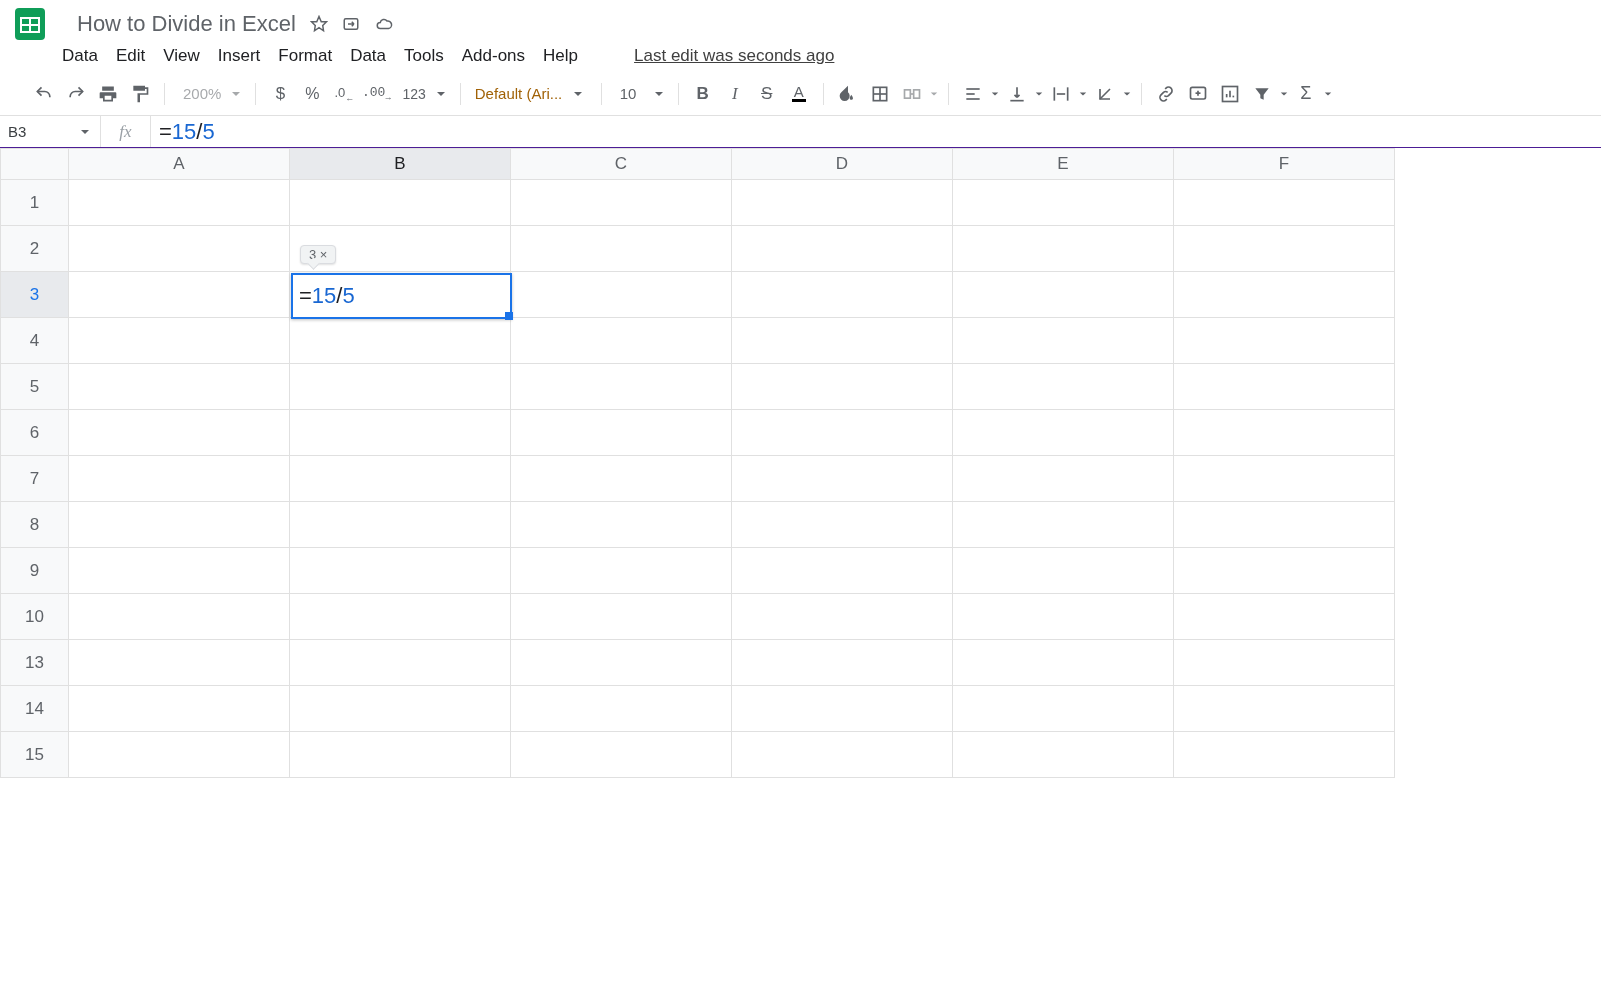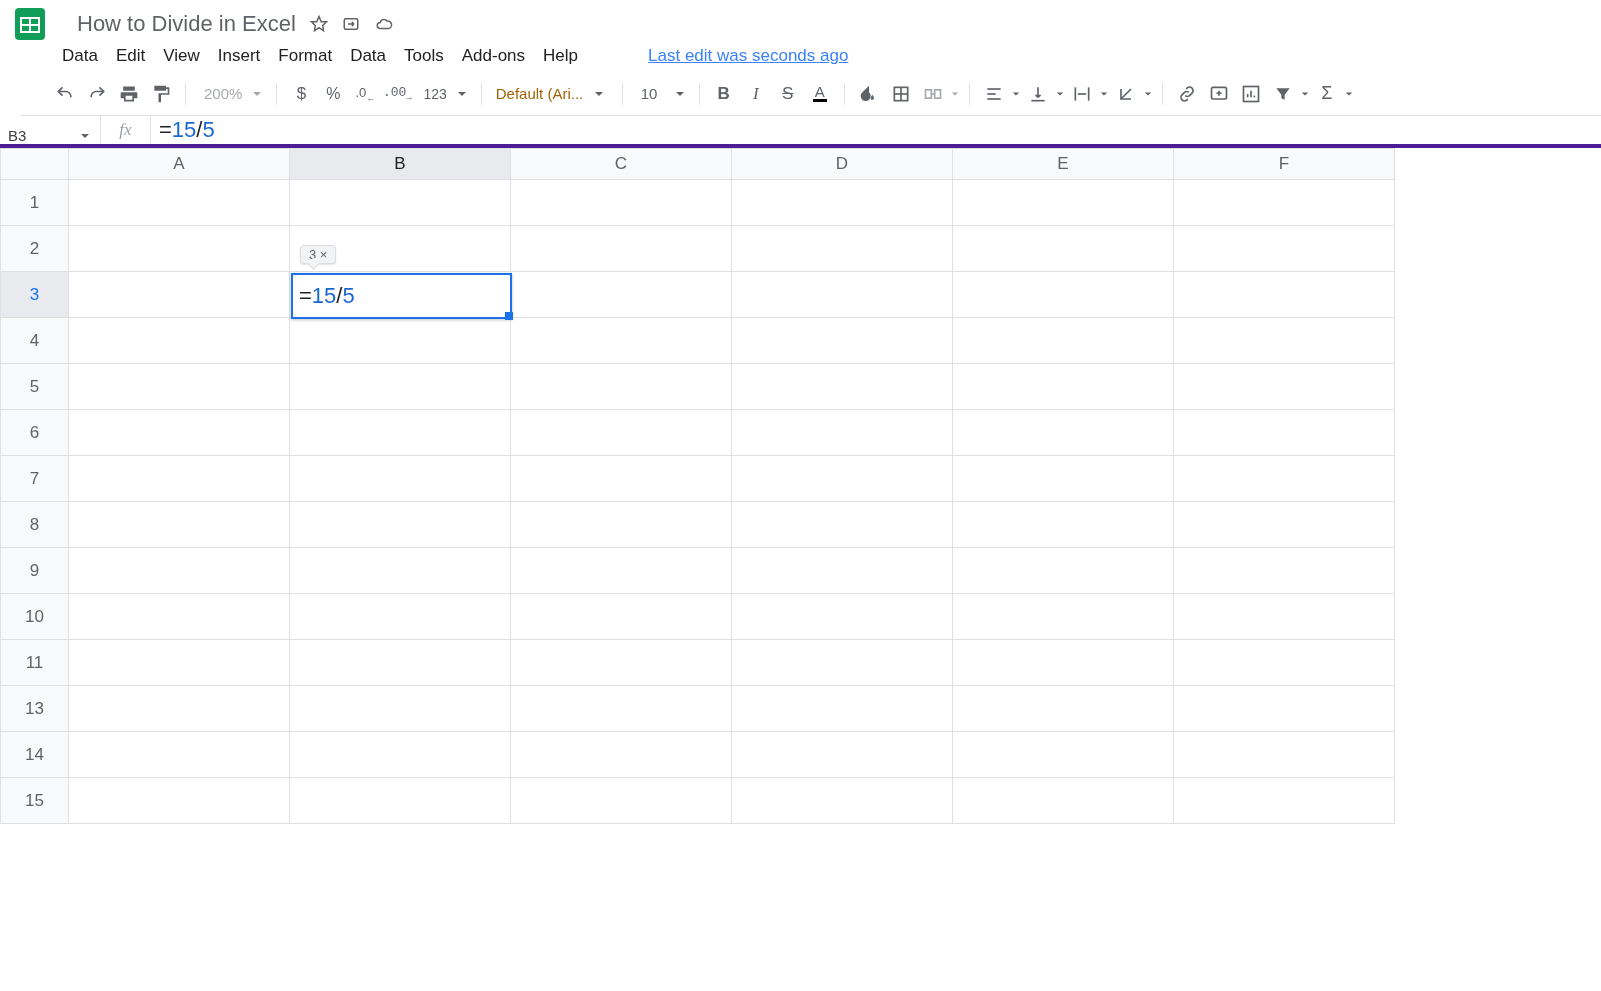--- a/index.html
+++ b/index.html
@@ -6,33 +6,33 @@
   html, body { margin:0; padding:0; font-family: Arial, "Helvetica Neue", Helvetica, sans-serif; background:#fff; color:#202124; }
   .titlebar { display:flex; align-items:center; padding:6px 10px 0 10px; height:42px;gap:15px; }
   .sheets-logo { width:40px; height:40px; margin-right:12px; display:flex; align-items:center; justify-content:center; }
   .sheets-logo svg { width:36px; height:36px; }
   .title-group { display:flex; flex-direction:column; }
   .title-row { display:flex; align-items:center; gap:14px; }
   .doc-title { font-size:22px; color:#5f6368; font-weight:400; }
   .title-icon { color:#5f6368; display:flex; align-items:center; }
   .menubar { display:flex; align-items:center; padding:4px 10px 6px 62px; gap:18px; font-size:17px; color:#202124; }
   .menubar .menu-item { cursor:pointer; }
-  .last-edit { color:#3b82f6; text-decoration:underline; margin-left:24px;padding-left:28px; }
-  .toolbar { display:flex; align-items:center; padding:4px 30px; height:44px; border-bottom:1px solid #e0e0e0; gap:4px;margin-left:21px; }
+  .last-edit { color:#404040; text-decoration:underline; margin-left:10px;padding-left:28px; }
+  .toolbar { display:flex; align-items:center; padding:4px 30px; height:44px; border-bottom:1px solid #e0e0e0; gap:4px; }
   .tb-btn { width:28px; height:28px; display:flex; align-items:center; justify-content:center; color:#5f6368; cursor:pointer; border-radius:4px; }
   .tb-btn svg { width:20px; height:20px; }
   .tb-sep { width:1px; height:22px; background:#e0e0e0; margin:0 6px; }
   .tb-faded { opacity:.55; }
   .tb-text { font-size:15px; color:#5f6368; padding:0 4px; }
   .tb-font { width:92px; font-size:15px; color:#a16207; overflow:hidden; white-space:nowrap; text-overflow:ellipsis; }
   .tb-drop { display:flex; align-items:center; gap:6px; padding:0 4px; }
   .tb-drop svg.caret { width:10px; height:10px; }
   .mini-caret { width:8px; display:flex; align-items:center; justify-content:center; color:#5f6368; }
   .mini-caret svg{ width:8px;height:8px;}
-  .formula-row { display:flex; align-items:flex-end; height:32px; border-bottom:4px solid #4c1d95; }
+  .formula-row { display:flex; align-items:center; height:32px; border-bottom:1px solid #4c1d95; }
   .namebox { width:100px; display:flex; align-items:center; padding-left:8px; font-size:15px; color:#3c4043; position:relative; }
   .namebox .caret { position:absolute; right:10px; }
   .fx-icon { width:50px; display:flex; align-items:center; justify-content:center; color:#9aa0a6; font-style:italic; font-size:17px; border-left:1px solid #e0e0e0; height:100%; }
   .formula-input { flex:1; font-size:22px; font-family:Arial,sans-serif; padding-left:8px; height:100%; display:flex; align-items:center; border-left:1px solid #e0e0e0; }
   .formula-eq { color:#202124; }
   .formula-num { color:#1967d2; }
   .formula-op { color:#202124; }
   .grid { position:relative; overflow:hidden; }
   table.sheet { border-collapse:collapse; table-layout:fixed; }
   table.sheet th, table.sheet td { border:1px solid #e0e0e0; font-weight:400; }
@@ -401,29 +401,20 @@
     <tr>
           <th class="row">10</th>
           <td class="cell col-A"></td>
           <td class="cell col-B"></td>
           <td class="cell col-C"></td>
           <td class="cell col-D"></td>
           <td class="cell col-E"></td>
           <td class="cell col-F"></td>
         </tr>
     <tr>
-          <th class="row">11</th>
-          <td class="cell col-A"></td>
-          <td class="cell col-B"></td>
-          <td class="cell col-C"></td>
-          <td class="cell col-D"></td>
-          <td class="cell col-E"></td>
-          <td class="cell col-F"></td>
-        </tr>
-    <tr>
           <th class="row">13</th>
           <td class="cell col-A"></td>
           <td class="cell col-B"></td>
           <td class="cell col-C"></td>
           <td class="cell col-D"></td>
           <td class="cell col-E"></td>
           <td class="cell col-F"></td>
         </tr>
     <tr>
           <th class="row">14</th>

